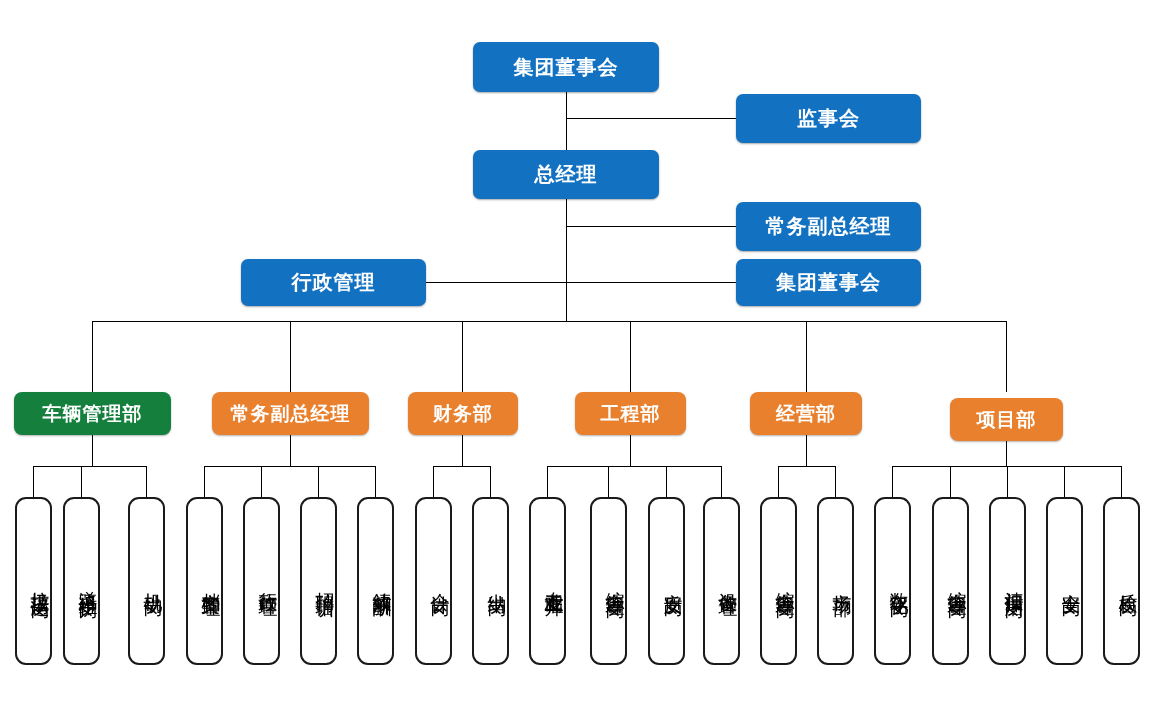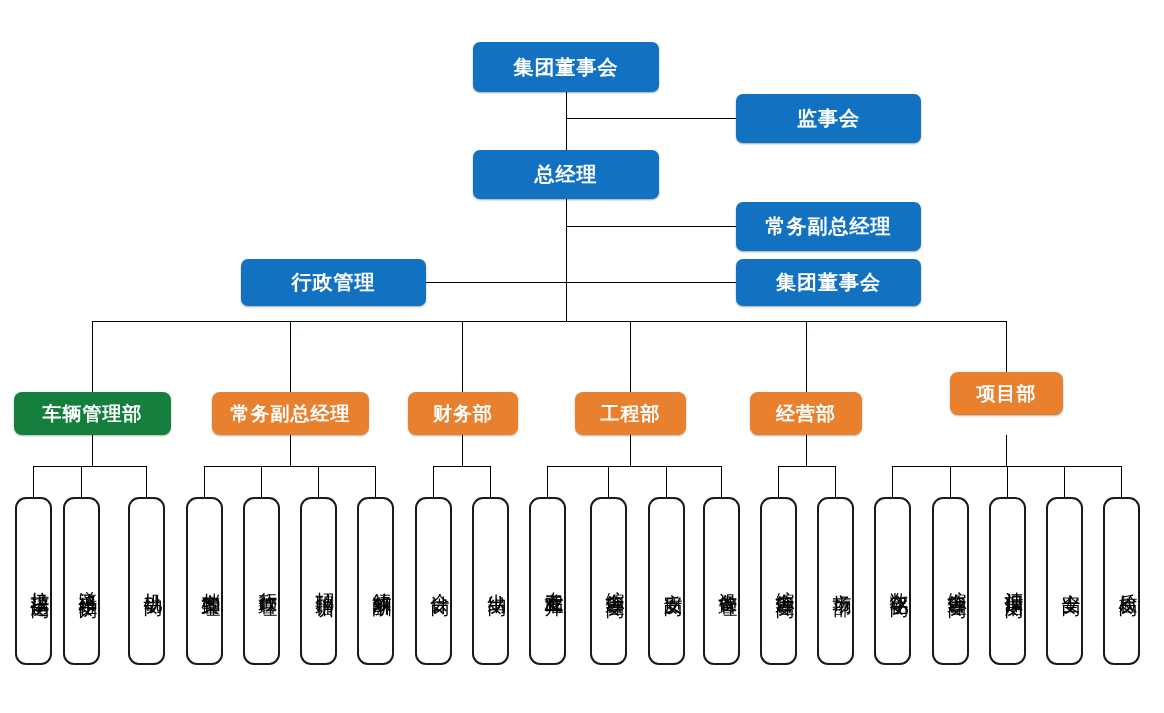--- a/index.html
+++ b/index.html
@@ -153,21 +153,21 @@
       </div>
       <div class="node orange" style="left: 408px; top: 392px; width: 110px; height: 43px; background: rgb(232, 128, 46);">
         <span>财务部</span>
       </div>
       <div class="node orange" style="left: 575px; top: 392px; width: 111px; height: 43px; background: rgb(232, 128, 46);">
         <span>工程部</span>
       </div>
       <div class="node orange" style="left: 750px; top: 392px; width: 112px; height: 43px; background: rgb(232, 128, 46);">
         <span>经营部</span>
       </div>
-      <div class="node orange" style="left: 950px; top: 372px; width: 113px; height: 43px; background: rgb(232, 128, 46);">
+      <div class="node orange" style="left: 950px; top: 398px; width: 113px; height: 43px; background: rgb(232, 128, 46);">
         <span>项目部</span>
       </div>
     </div>
   <div id="position-layer">
       <div class="node leaf" style="left: 15px; top: 497px; width: 37px; height: 168px; border-color: rgb(26, 26, 26);">
         <span class="leaf-text">垃圾清运岗</span>
       </div>
       <div class="node leaf" style="left: 63px; top: 497px; width: 37px; height: 168px; border-color: rgb(26, 26, 26);">
         <span class="leaf-text">道路维护岗</span>
       </div>

